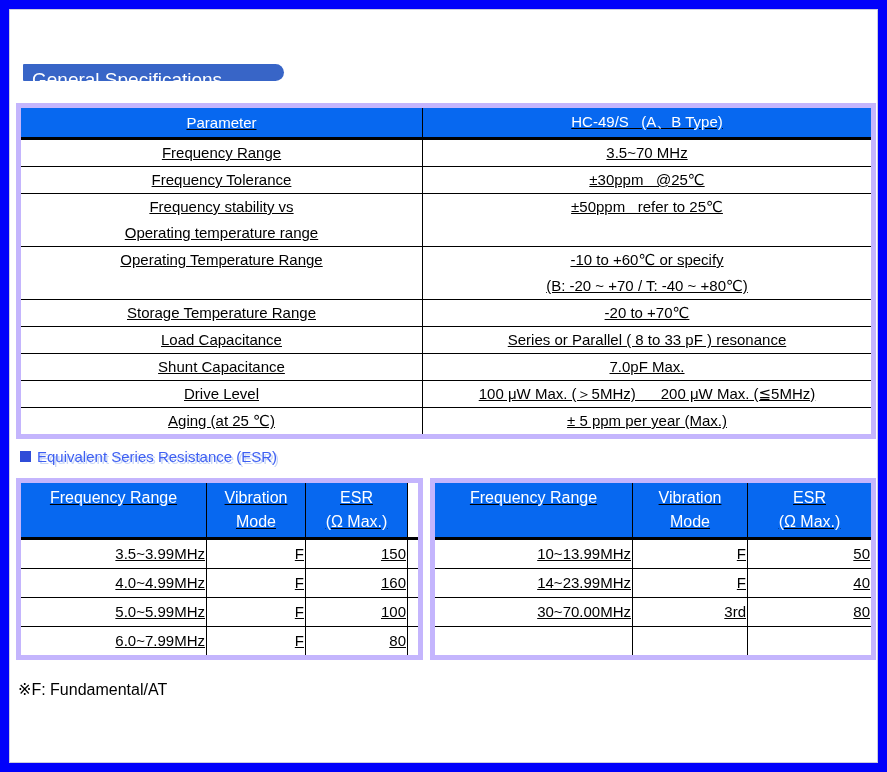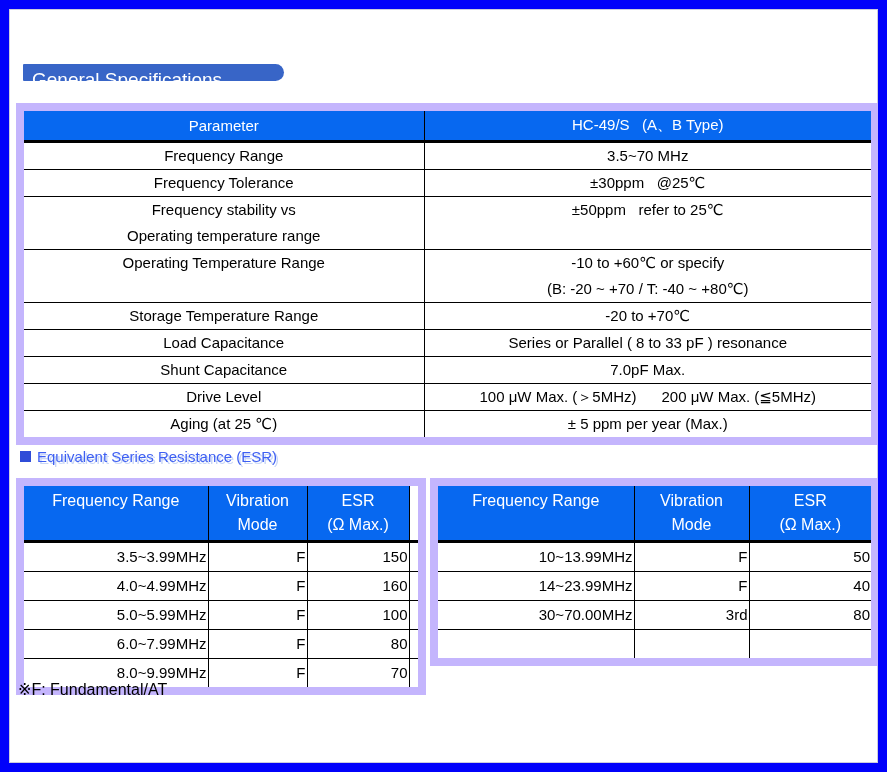--- a/index.html
+++ b/index.html
@@ -40,21 +40,21 @@
     font-size:15px;
   }
   .spec-table td{
     height:26px;
     line-height:26px;
     text-align:center;
     vertical-align:top;
     white-space:pre-line;
     padding:0 4px;
   }
-  .spec-table,.esr-table{border:8px solid #c4b5fd;}
+  .spec-table,.esr-table{border:5px solid #c4b5fd;text-decoration:underline;}
   .spec-table th,.spec-table td,
   .esr-table th,.esr-table td{border:1px solid #000;}
   .spec-table thead tr,.esr-table thead tr{border-bottom:3px solid #000;}
 
   .esr-title{
     position:absolute;left:10px;top:438px;
     font-size:15px;font-weight:normal;
     color:var(--esr-title,#3d5ff2);
     text-shadow:2px 2px 0 #c9d6f6;
   }
@@ -191,26 +191,20 @@
           <td>F</td>
           <td>100</td>
           <td></td>
         </tr>
         <tr>
           <td>6.0~7.99MHz</td>
           <td>F</td>
           <td>80</td>
           <td></td>
         </tr>
-        <tr>
-          <td>8.0~9.99MHz</td>
-          <td>F</td>
-          <td>70</td>
-          <td></td>
-        </tr>
       </tbody>
   </table>
 
   <table class="esr-table esr-right">
     <colgroup>
         <col style="width:200px">
         <col style="width:115px">
         <col style="width:126px">
       </colgroup>
     <thead>

